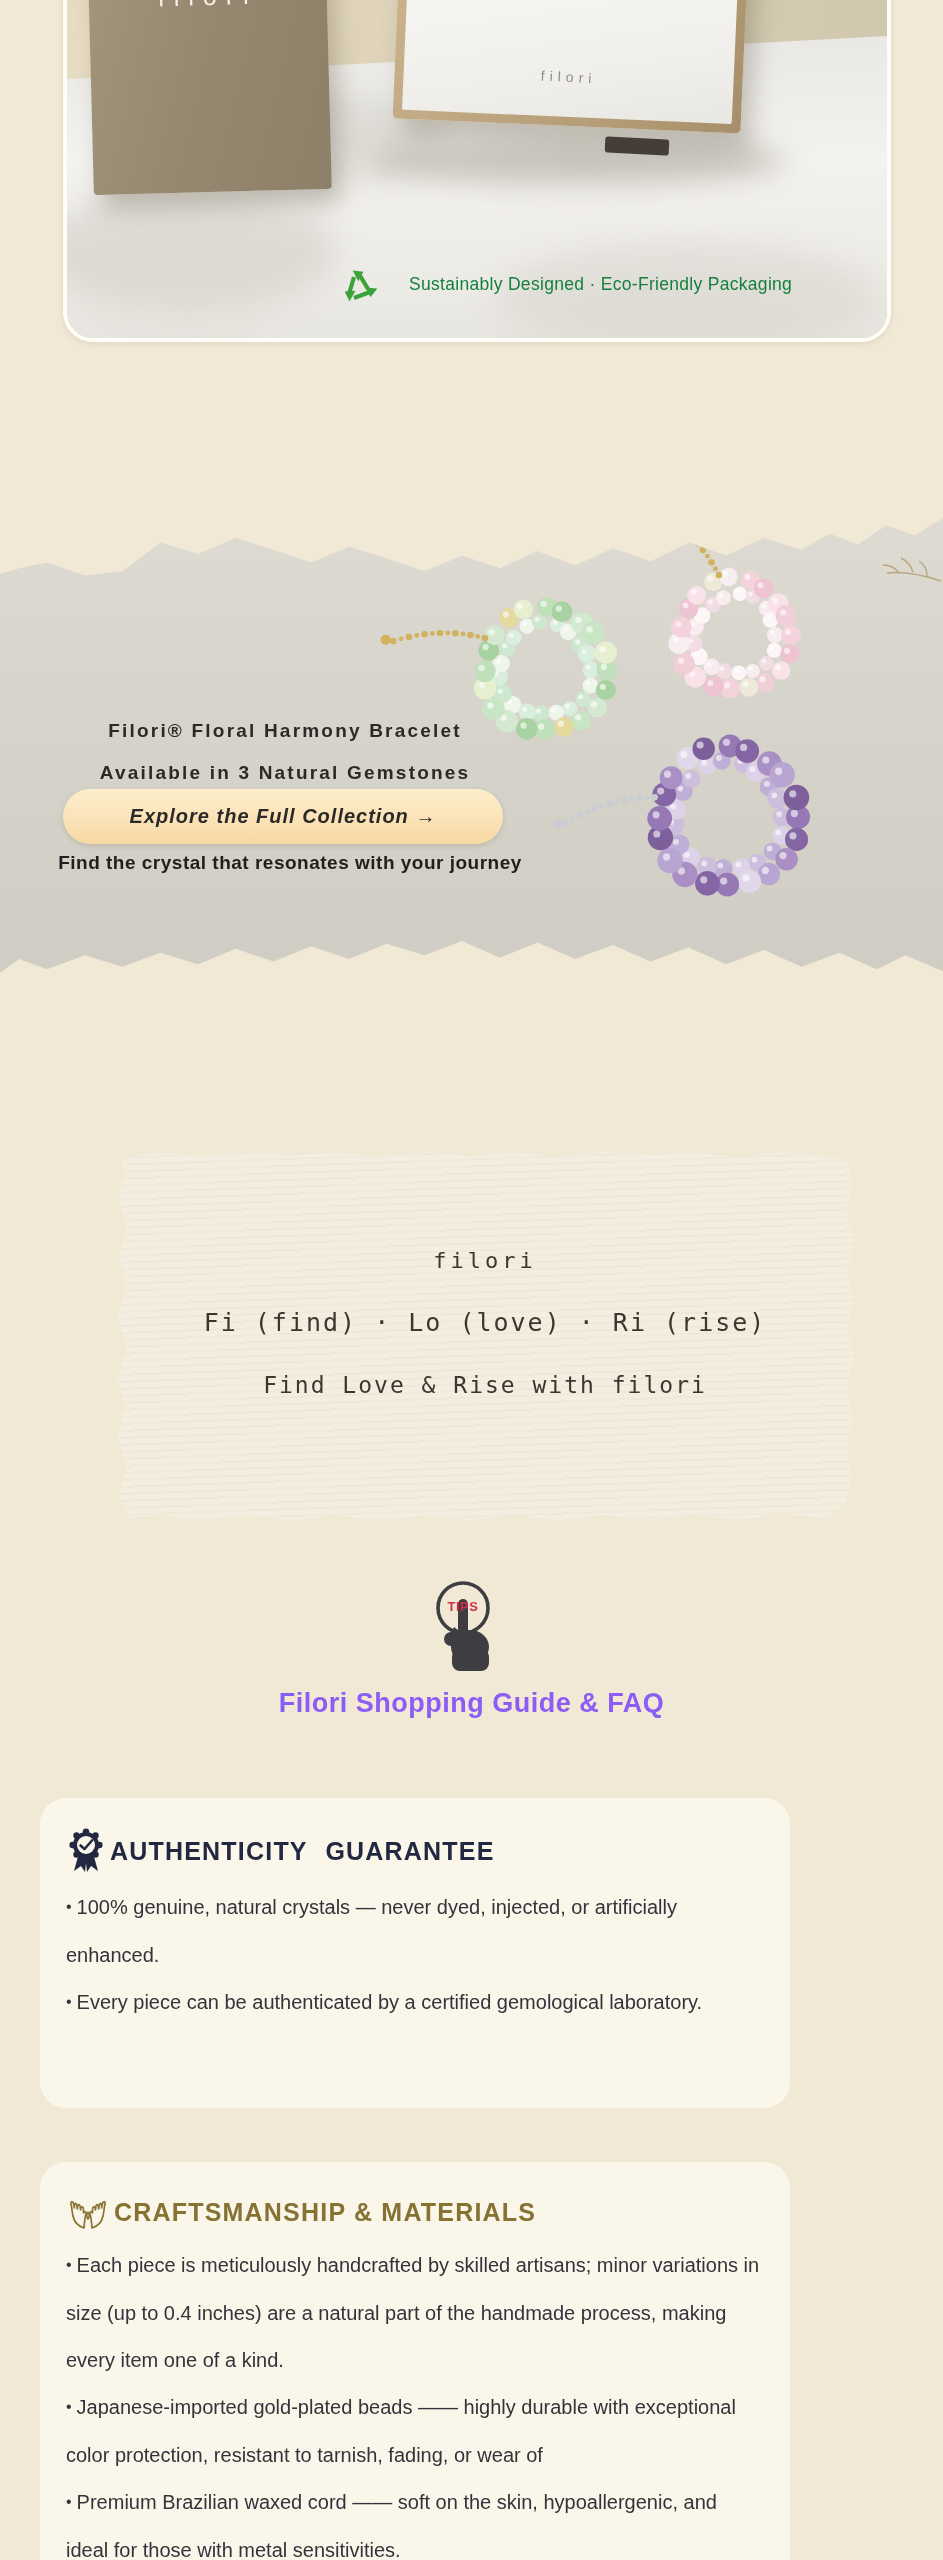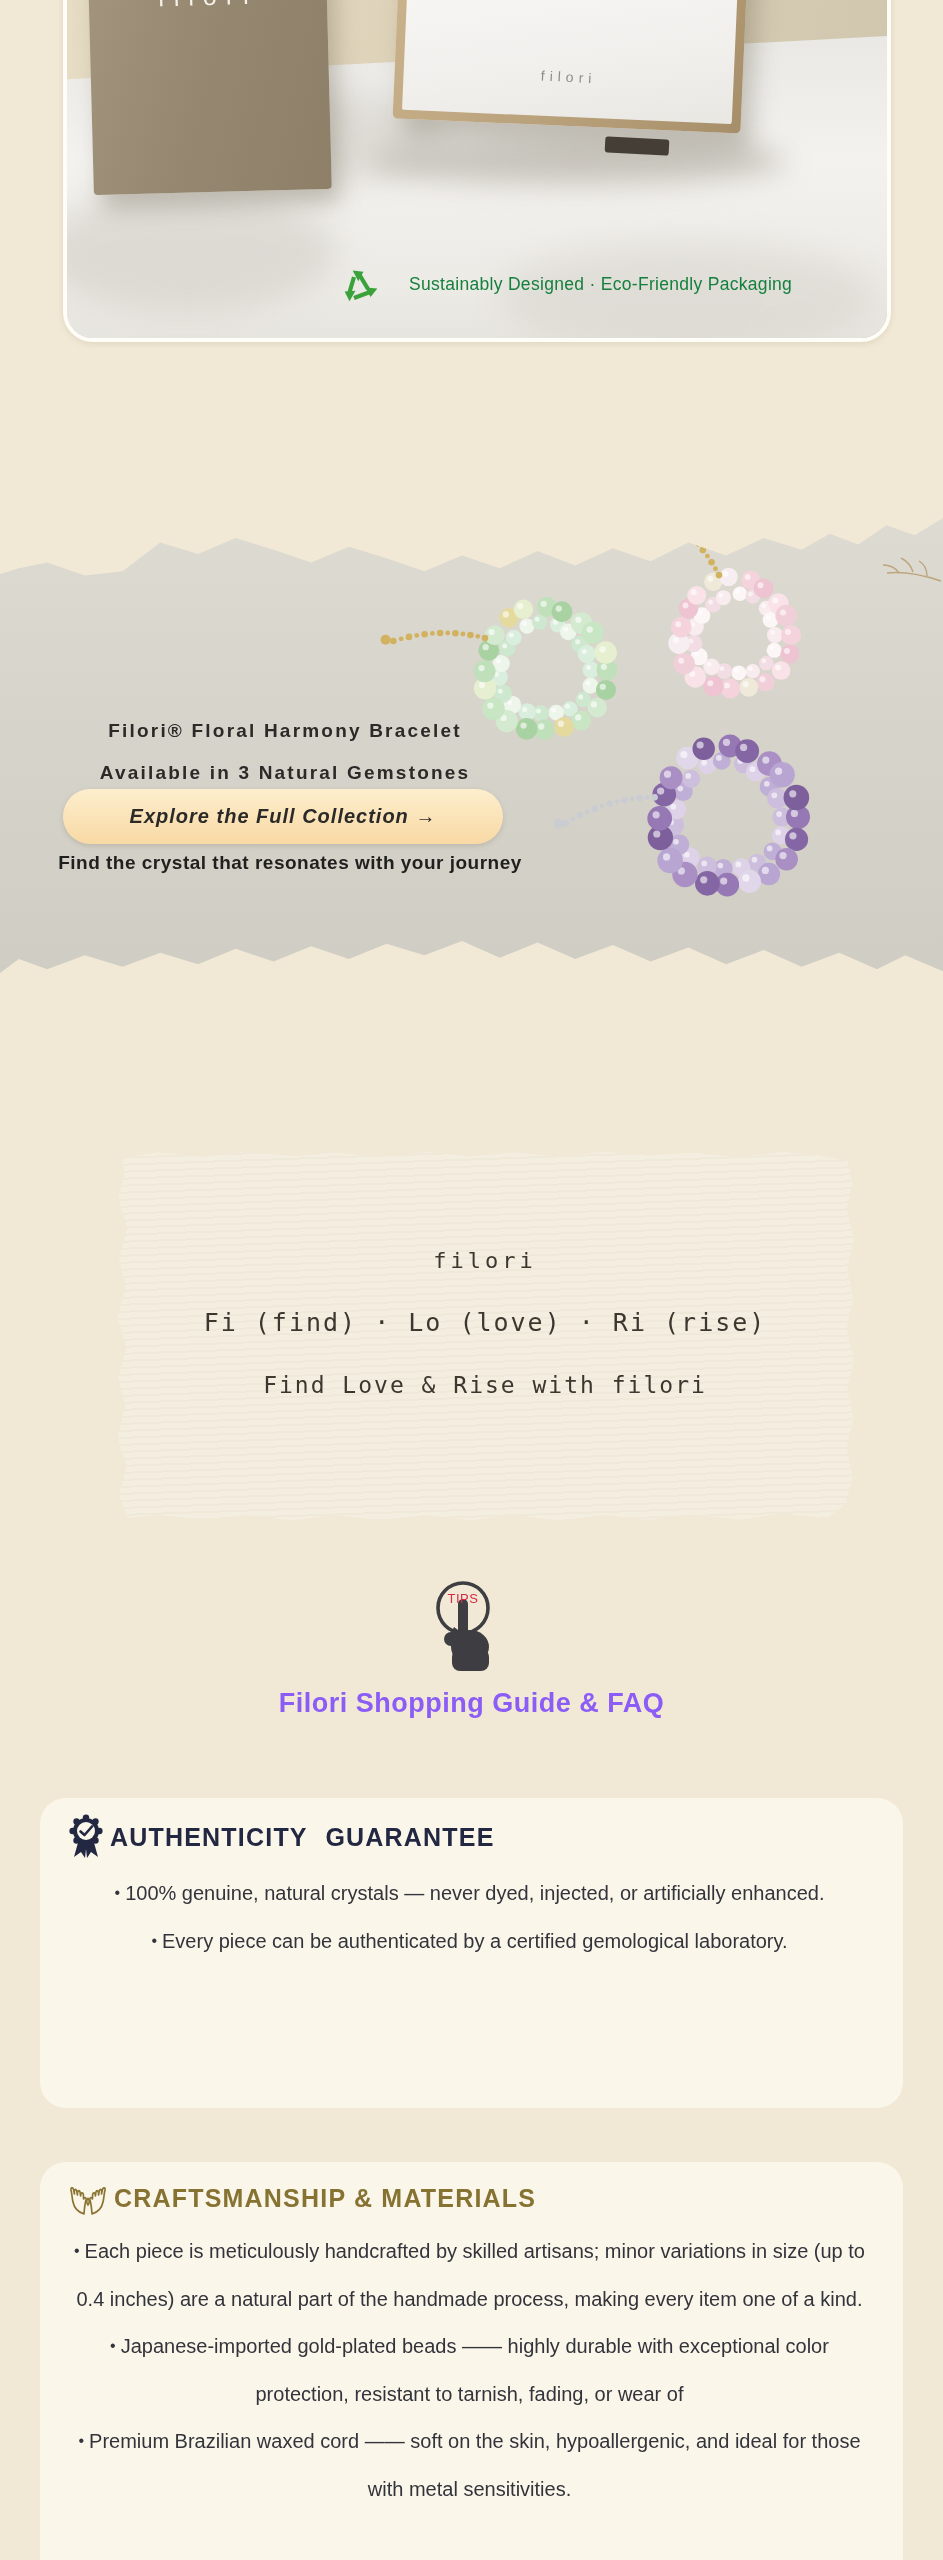--- a/index.html
+++ b/index.html
@@ -60,35 +60,35 @@
   .quote-card::after{content:"";position:absolute;inset:0;
         background:repeating-linear-gradient(178deg,rgba(160,140,110,.05) 0 2px,rgba(255,255,255,0) 2px 7px);}
   .quote-line{position:absolute;left:0;width:100%;text-align:center;margin:0;color:#3a362e;
         font-family:"DejaVu Sans Mono",monospace;}
   .q1{top:98px;font-size:22px;letter-spacing:4px;}
   .q2{top:158px;font-size:25px;letter-spacing:2px;}
   .q3{top:222px;font-size:23px;letter-spacing:2px;}
 
   
   .tips{position:absolute;left:420px;top:1575px;width:100px;height:115px;}
-  .tips-label{position:absolute;left:0;top:16px;width:86px;text-align:center;color:#d62b47;
-        font-size:13px;font-weight:400;letter-spacing:.5px;}
+  .tips-label{position:absolute;left:0;top:24px;width:86px;text-align:center;color:#d62b47;
+        font-size:13px;font-weight:700;letter-spacing:.5px;}
   .faq-heading{position:absolute;left:0;top:1688px;width:943px;text-align:center;margin:0;
         font-size:27px;font-weight:700;letter-spacing:.5px;color:#8b5cf6;}
 
   
-  .card{position:absolute;left:40px;width:863px;background:#faf6ea;border-radius:26px;box-sizing:border-box;
-        padding:16px 30px 0 26px;}
+  .card{position:absolute;left:40px;width:750px;background:#faf6ea;border-radius:26px;box-sizing:border-box;
+        padding:30px 30px 0 26px;}
   .card1{top:1798px;height:310px;}
   .card2{top:2162px;height:470px;}
   .card-title-row{display:flex;align-items:center;gap:4px;}
   .card-title{margin:0;font-size:25px;font-weight:700;letter-spacing:1.2px;}
   .card1 .card-title{color:#232842;word-spacing:10px;}
   .card2 .card-title{color:#867231;}
-  .card-bullets{margin-top:10px;text-align:center;}
+  .card-bullets{margin-top:10px;}
   .bullet{margin:0;font-size:20px;line-height:47px;color:#33343b;}
   .bullet::before{content:"•";margin-right:5px;font-size:16px;position:relative;top:-2px;}
 </style>
 </head>
 <body>
 
 <div class="page">
 
   <section class="hero">
     <div class="backdrop"></div>

